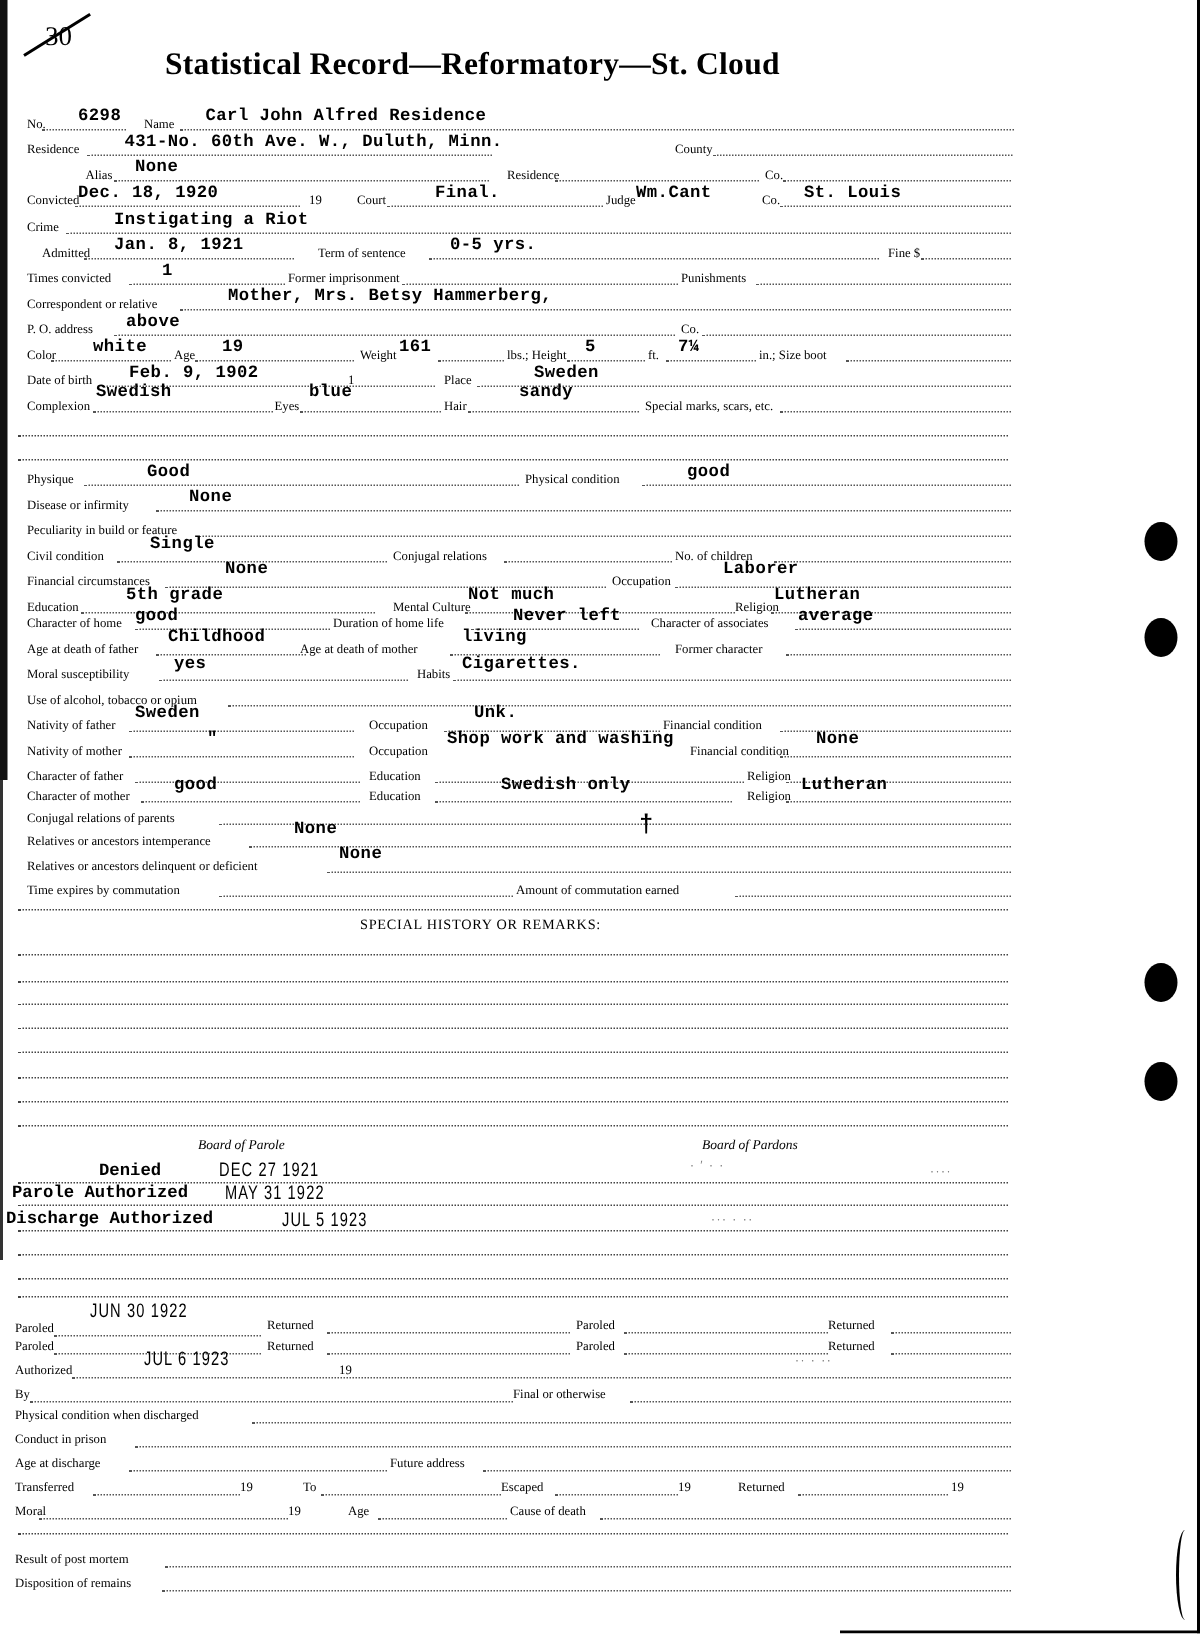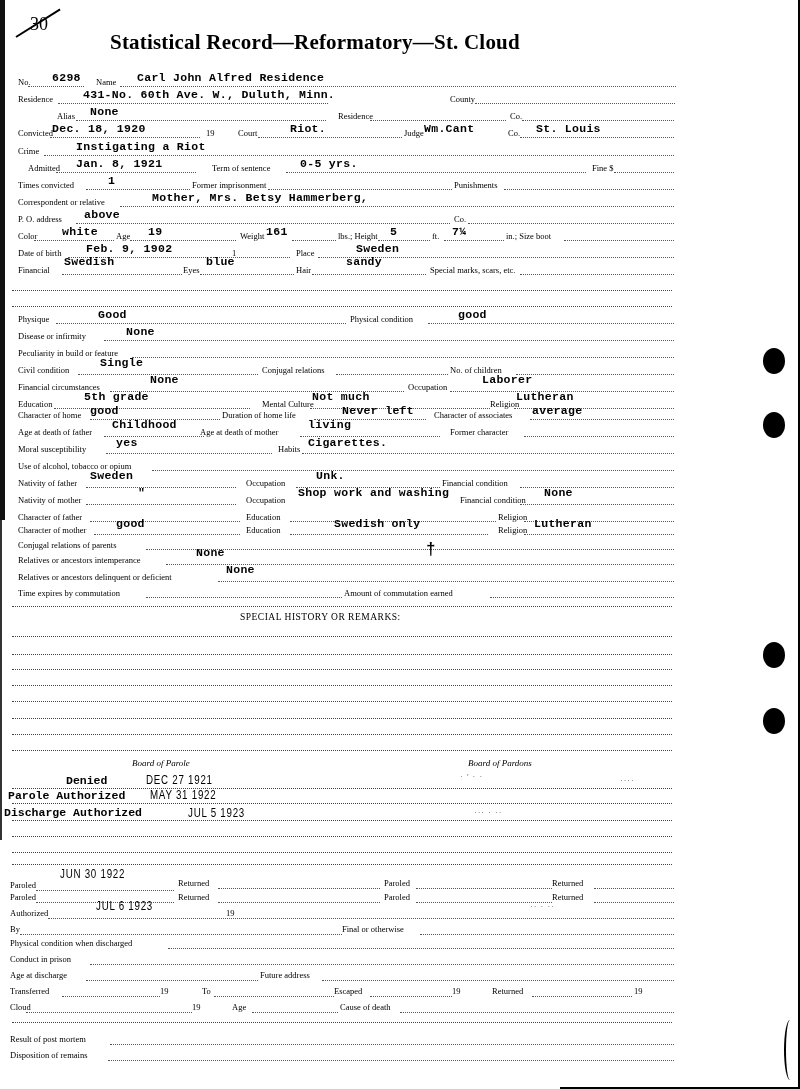--- a/index.html
+++ b/index.html
@@ -70,21 +70,21 @@
   <span class="dots" style="left:522px;width:152px"></span>
 </div>
 
 <div class="row" style="top:122px">
   <span class="lbl" style="left:18px">Convicted</span>
   <span class="dots" style="left:50px;width:150px"></span>
   <span class="val" style="left:52px">Dec. 18, 1920</span>
   <span class="lbl" style="left:206px">19</span>
   <span class="lbl" style="left:238px">Court</span>
   <span class="dots" style="left:258px;width:144px"></span>
-  <span class="val" style="left:290px">Riot.</span>
+  <span class="val" style="left:290px">Final.</span>
   <span class="lbl" style="left:404px">Judge</span>
   <span class="val" style="left:424px">Wm.Cant</span>
   <span class="lbl" style="left:508px">Co.</span>
   <span class="dots" style="left:520px;width:154px"></span>
   <span class="val" style="left:536px">St. Louis</span>
 </div>
 
 <div class="row" style="top:140px">
   <span class="lbl" style="left:18px">Crime</span>
   <span class="dots" style="left:44px;width:630px"></span>
@@ -151,21 +151,21 @@
   <span class="dots" style="left:68px;width:140px"></span>
   <span class="val" style="left:86px">Feb. 9, 1902</span>
   <span class="dots" style="left:210px;width:80px"></span>
   <span class="lbl" style="left:232px">1</span>
   <span class="lbl" style="left:296px">Place</span>
   <span class="dots" style="left:318px;width:356px"></span>
   <span class="val" style="left:356px">Sweden</span>
 </div>
 
 <div class="row" style="top:259px">
-  <span class="lbl" style="left:18px">Financial</span>
+  <span class="lbl" style="left:18px">Complexion</span>
   <span class="dots" style="left:62px;width:120px"></span>
   <span class="val" style="left:64px;top:-4px">Swedish</span>
   <span class="lbl" style="left:183px">Eyes</span>
   <span class="dots" style="left:200px;width:94px"></span>
   <span class="val" style="left:206px;top:-4px">blue</span>
   <span class="lbl" style="left:296px">Hair</span>
   <span class="dots" style="left:312px;width:114px"></span>
   <span class="val" style="left:346px;top:-4px">sandy</span>
   <span class="lbl" style="left:430px">Special marks, scars, etc.</span>
   <span class="dots" style="left:520px;width:154px"></span>
@@ -428,21 +428,21 @@
   <span class="dots" style="left:214px;width:120px;top:14px"></span>
   <span class="lbl" style="left:334px;top:4px">Escaped</span>
   <span class="dots" style="left:370px;width:82px;top:14px"></span>
   <span class="lbl" style="left:452px;top:4px">19</span>
   <span class="lbl" style="left:492px;top:4px">Returned</span>
   <span class="dots" style="left:532px;width:100px;top:14px"></span>
   <span class="lbl" style="left:634px;top:4px">19</span>
 </div>
 
 <div class="row" style="top:998px">
-  <span class="lbl" style="left:10px;top:4px">Cloud</span>
+  <span class="lbl" style="left:10px;top:4px">Moral</span>
   <span class="dots" style="left:26px;width:166px;top:14px"></span>
   <span class="lbl" style="left:192px;top:4px">19</span>
   <span class="lbl" style="left:232px;top:4px">Age</span>
   <span class="dots" style="left:252px;width:86px;top:14px"></span>
   <span class="lbl" style="left:340px;top:4px">Cause of death</span>
   <span class="dots" style="left:400px;width:274px;top:14px"></span>
 </div>
 
 <div class="fullline" style="top:1022px"></div>
 

